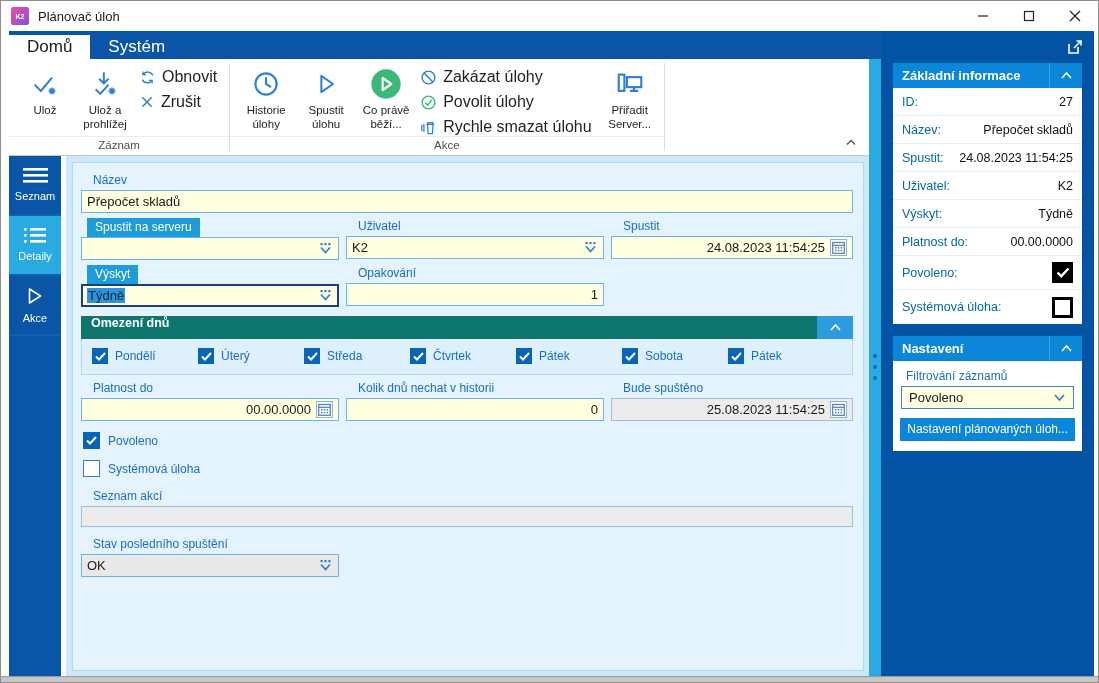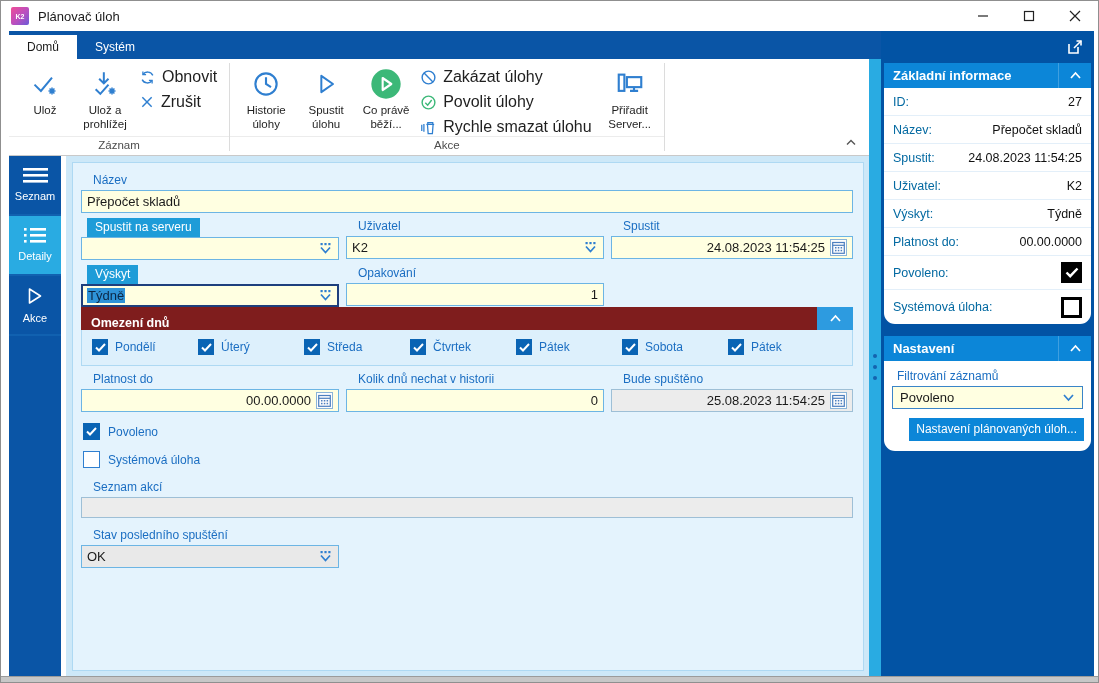--- a/index.html
+++ b/index.html
@@ -18,21 +18,21 @@
   }
   .title-text { margin-left: 9px; font-size: 13px; color:#1a1a1a; }
   .win-controls { margin-left:auto; display:flex; }
   .win-btn { width:46px; height:30px; display:flex; align-items:center; justify-content:center; color:#222; font-size:13px; }
   .win-btn svg { display:block; }
   
   .tabbar {
     position:absolute; left:8px; top:30px; width:1085px; height:28px;
     background:#0a55a6; display:flex; align-items:stretch;
   }
-  .tab { padding:0 18px; display:flex; align-items:center; color:#fff; font-size:12px; margin-top:4px; }
+  .tab { padding:0 18px; display:flex; align-items:center; color:#fff; font-size:17px; margin-top:4px; }
   .tab.active { background:#fff; color:#1a1a1a; }
   
   .ribbon {
     position:absolute; left:8px; top:58px; width:860px; height:97px;
     background:#fff; border-bottom:1px solid #c9c9c9; display:flex;
   }
   .rgroup { display:flex; flex-direction:column; }
   .rgroup-content { display:flex; flex:1; padding:3px 4px 0 6px; }
   .rgroup-label { text-align:center; font-size:11.5px; color:#4d4d4d; padding:2px 0 4px; border-top:1px solid #ececec; }
   .rsep { width:1px; background:#dcdcdc; margin:4px 0; }
@@ -69,41 +69,41 @@
   .field.gray { background:#ececec; border-color:#9ebfd6; }
   .field.focused { border:2px solid #1e3f7d; padding:0 4px; }
   .field .dd { margin-left:auto; display:flex; align-items:center; }
   .cal { width:17px; height:17px; margin-left:5px; background:#fdfdfd; border:1px solid #8ab4d8; display:flex; align-items:center; justify-content:center; }
   .sel-text { background:#2e93d8; color:#0b2746; padding:0 1px; }
   .row3 { display:flex; gap:7px; }
   .row3 .c1, .row3 .c2 { width:258px; }
   .row3 .c3 { flex:1; }
   
   .groupbox-header {
-    height:23px; background:#7f1d1d; display:flex; align-items:flex-end; color:#fff;
+    margin-top:9px; height:23px; background:#0f766e; display:flex; align-items:flex-start; color:#fff;
   }
   .groupbox-header .gtitle { font-weight:bold; font-size:12.5px; margin-left:10px; }
   .groupbox-header .gchev { margin-left:auto; width:36px; height:23px; background:#2d9be0; display:flex; align-items:center; justify-content:center; }
   .groupbox-body { background:#ddf0fc; border:1px solid #aed9f3; border-top:none; padding:9px 0 10px 10px; display:flex; }
   .day-item { width:106px; display:flex; align-items:center; gap:7px; }
   .cb { width:16px; height:16px; flex:0 0 auto; display:flex; align-items:center; justify-content:center; }
   .cb.blue { background:#0a64b4; }
   .cb.empty { background:#fff; border:1px solid #2f7fd0; }
   .cb-label { color:#1b6ec2; font-size:12px; }
   .check-row { display:flex; align-items:center; gap:8px; margin:11px 0 0 2px; }
   .check-row .cb { width:17px; height:17px; }
   
   .vsplit { position:absolute; left:868px; top:58px; width:12px; height:617px; background:#29abe2; }
   .vsplit .dots { position:absolute; left:4px; top:295px; display:flex; flex-direction:column; gap:7px; }
   .vsplit .dots i { width:4px; height:4px; border-radius:50%; background:#1463ae; }
   
   .rpanel { position:absolute; left:880px; top:30px; width:213px; height:645px; background:#0253a4; }
   .rpanel-top { height:32px; position:relative; }
   .ext-link { position:absolute; right:10px; top:7px; }
-  .panel { margin:0 3px; background:#fff;border-radius:11px; }
+  .panel { margin:0 12px; background:#fff; }
   .panel-header { height:25px; background:#0c86d8; display:flex; align-items:center; }
   .panel-header .ptitle { color:#fff; font-weight:bold; font-size:13px; margin-left:9px; }
   .panel-header .pchev { margin-left:auto; width:33px; height:25px; border-left:1px solid #3f9fe0; display:flex; align-items:center; justify-content:center; }
   .info-row { display:flex; align-items:center; justify-content:space-between; height:28px; padding:0 9px; border-bottom:1px solid #e3eff9; }
   .info-label { color:#0369a1; font-size:12.5px; }
   .info-value { color:#111; font-size:12.5px; }
   .info-row.tall { height:34px; }
   .bk-check { width:21px; height:21px; background:#000; display:flex; align-items:center; justify-content:center; }
   .bk-uncheck { width:21px; height:21px; background:#fff; border:3px solid #000; }
   .panel2 { margin-top:12px; padding-bottom:10px; }

